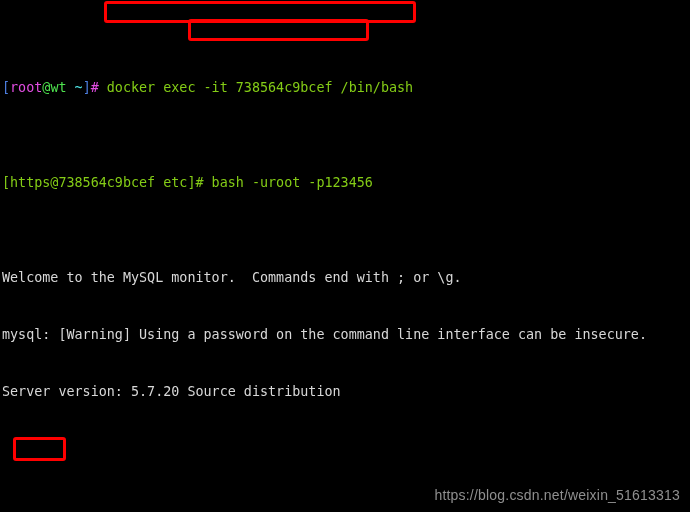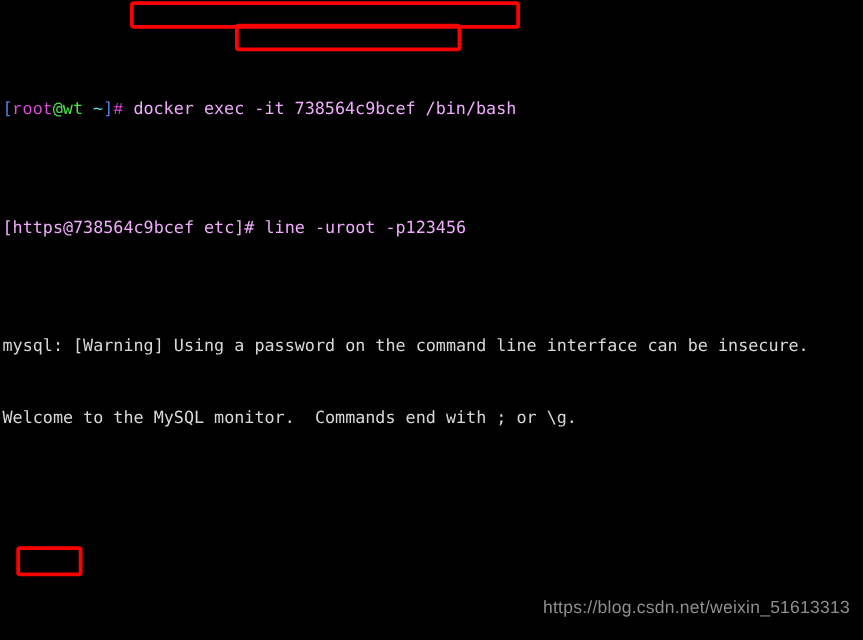--- a/index.html
+++ b/index.html
@@ -26,65 +26,66 @@
     padding: 2px 0 0 2px;
     white-space: pre;
   }
   .line {
     height: 19px;
     white-space: pre;
   }
   .blank { height: 19px; }
 
   
-  .c-white   { color: #f0abfc; }
-  .c-magenta { color: #e24de2; font-family: Liberation Mono, monospace; }
+  .c-white   { color: #84cc16; }
+  .c-magenta { color: #e24de2; }
   .c-green   { color: #4ee24e; }
   .c-blue    { color: #4d7fe2; }
   .c-cyan    { color: #4de2e2; }
 
   
   .redbox {
     position: absolute;
     border: 3px solid #ff0000;
     border-radius: 3px;
     box-sizing: border-box;
     pointer-events: none;
   }
   #box-docker { left: 104px;  top: 1px;   width: 312px; height: 22px; }
   #box-mysql  { left: 188px;  top: 19px;  width: 181px; height: 22px; }
   #box-test   { left: 13px;   top: 437px; width: 53px;  height: 24px; }
 
   #watermark {
     position: absolute;
     right: 10px;
-    bottom: 17px;
+    bottom: 7px;
     font-family: "Liberation Sans", sans-serif;
     font-size: 14px;
     color: #8f8f8f;
     letter-spacing: 0.2px;
     white-space: nowrap;
   }
 </style>
 </head>
 <body>
 
 <div id="screen">
 
   <div id="term">
 
     
     <div class="line"><span class="c-blue">[</span><span class="c-magenta">root</span><span class="c-green">@</span><span class="c-green">wt</span><span class="c-cyan"> ~</span><span class="c-blue">]</span><span class="c-magenta">#</span><span class="c-white"> docker exec -it 738564c9bcef /bin/bash</span></div>
 
     
-    <div class="line"><span class="c-white">[https@738564c9bcef etc]#</span><span class="c-white"> line -uroot -p123456</span></div>
+    <div class="line"><span class="c-white">[https@738564c9bcef etc]#</span><span class="c-white"> bash -uroot -p123456</span></div>
 
     
+    <div class="line">Welcome to the MySQL monitor.  Commands end with ; or \g.</div>
     <div class="line">mysql: [Warning] Using a password on the command line interface can be insecure.</div>
-    <div class="line">Welcome to the MySQL monitor.  Commands end with ; or \g.</div>
+    <div class="line">Server version: 5.7.20 Source distribution</div>
     <div class="line blank"></div>
     
     
     
     
     
     
     
     
 

